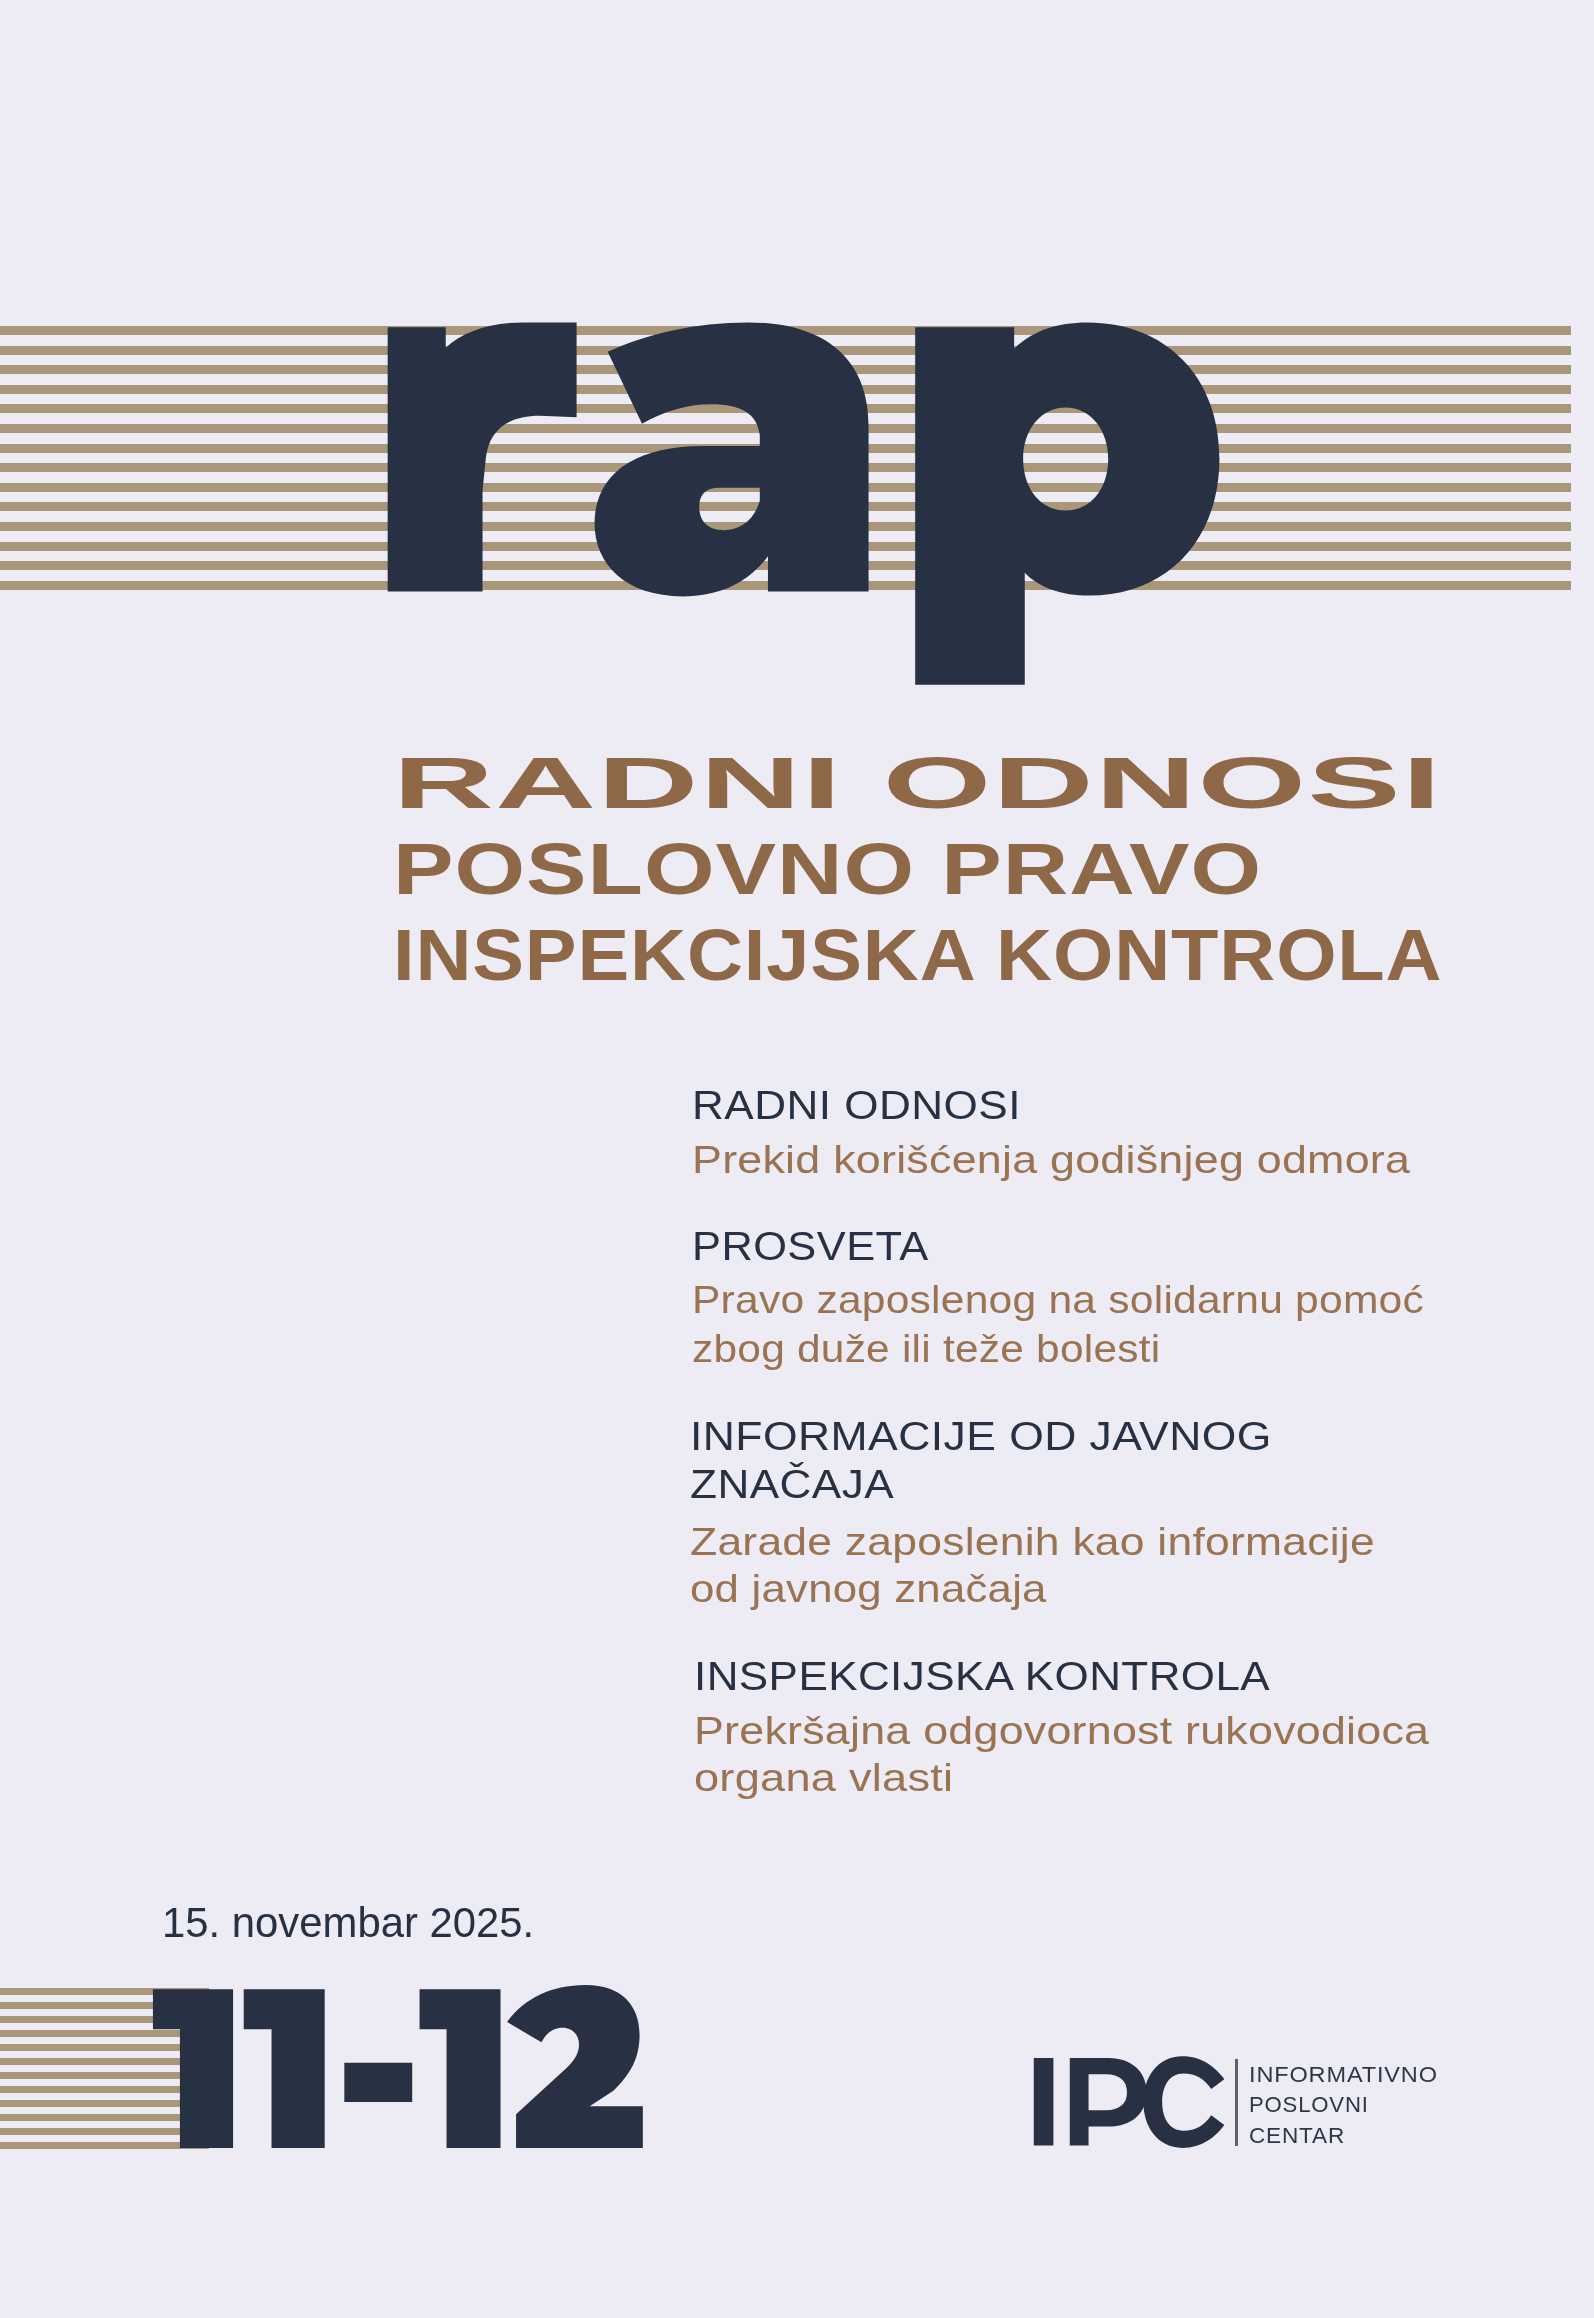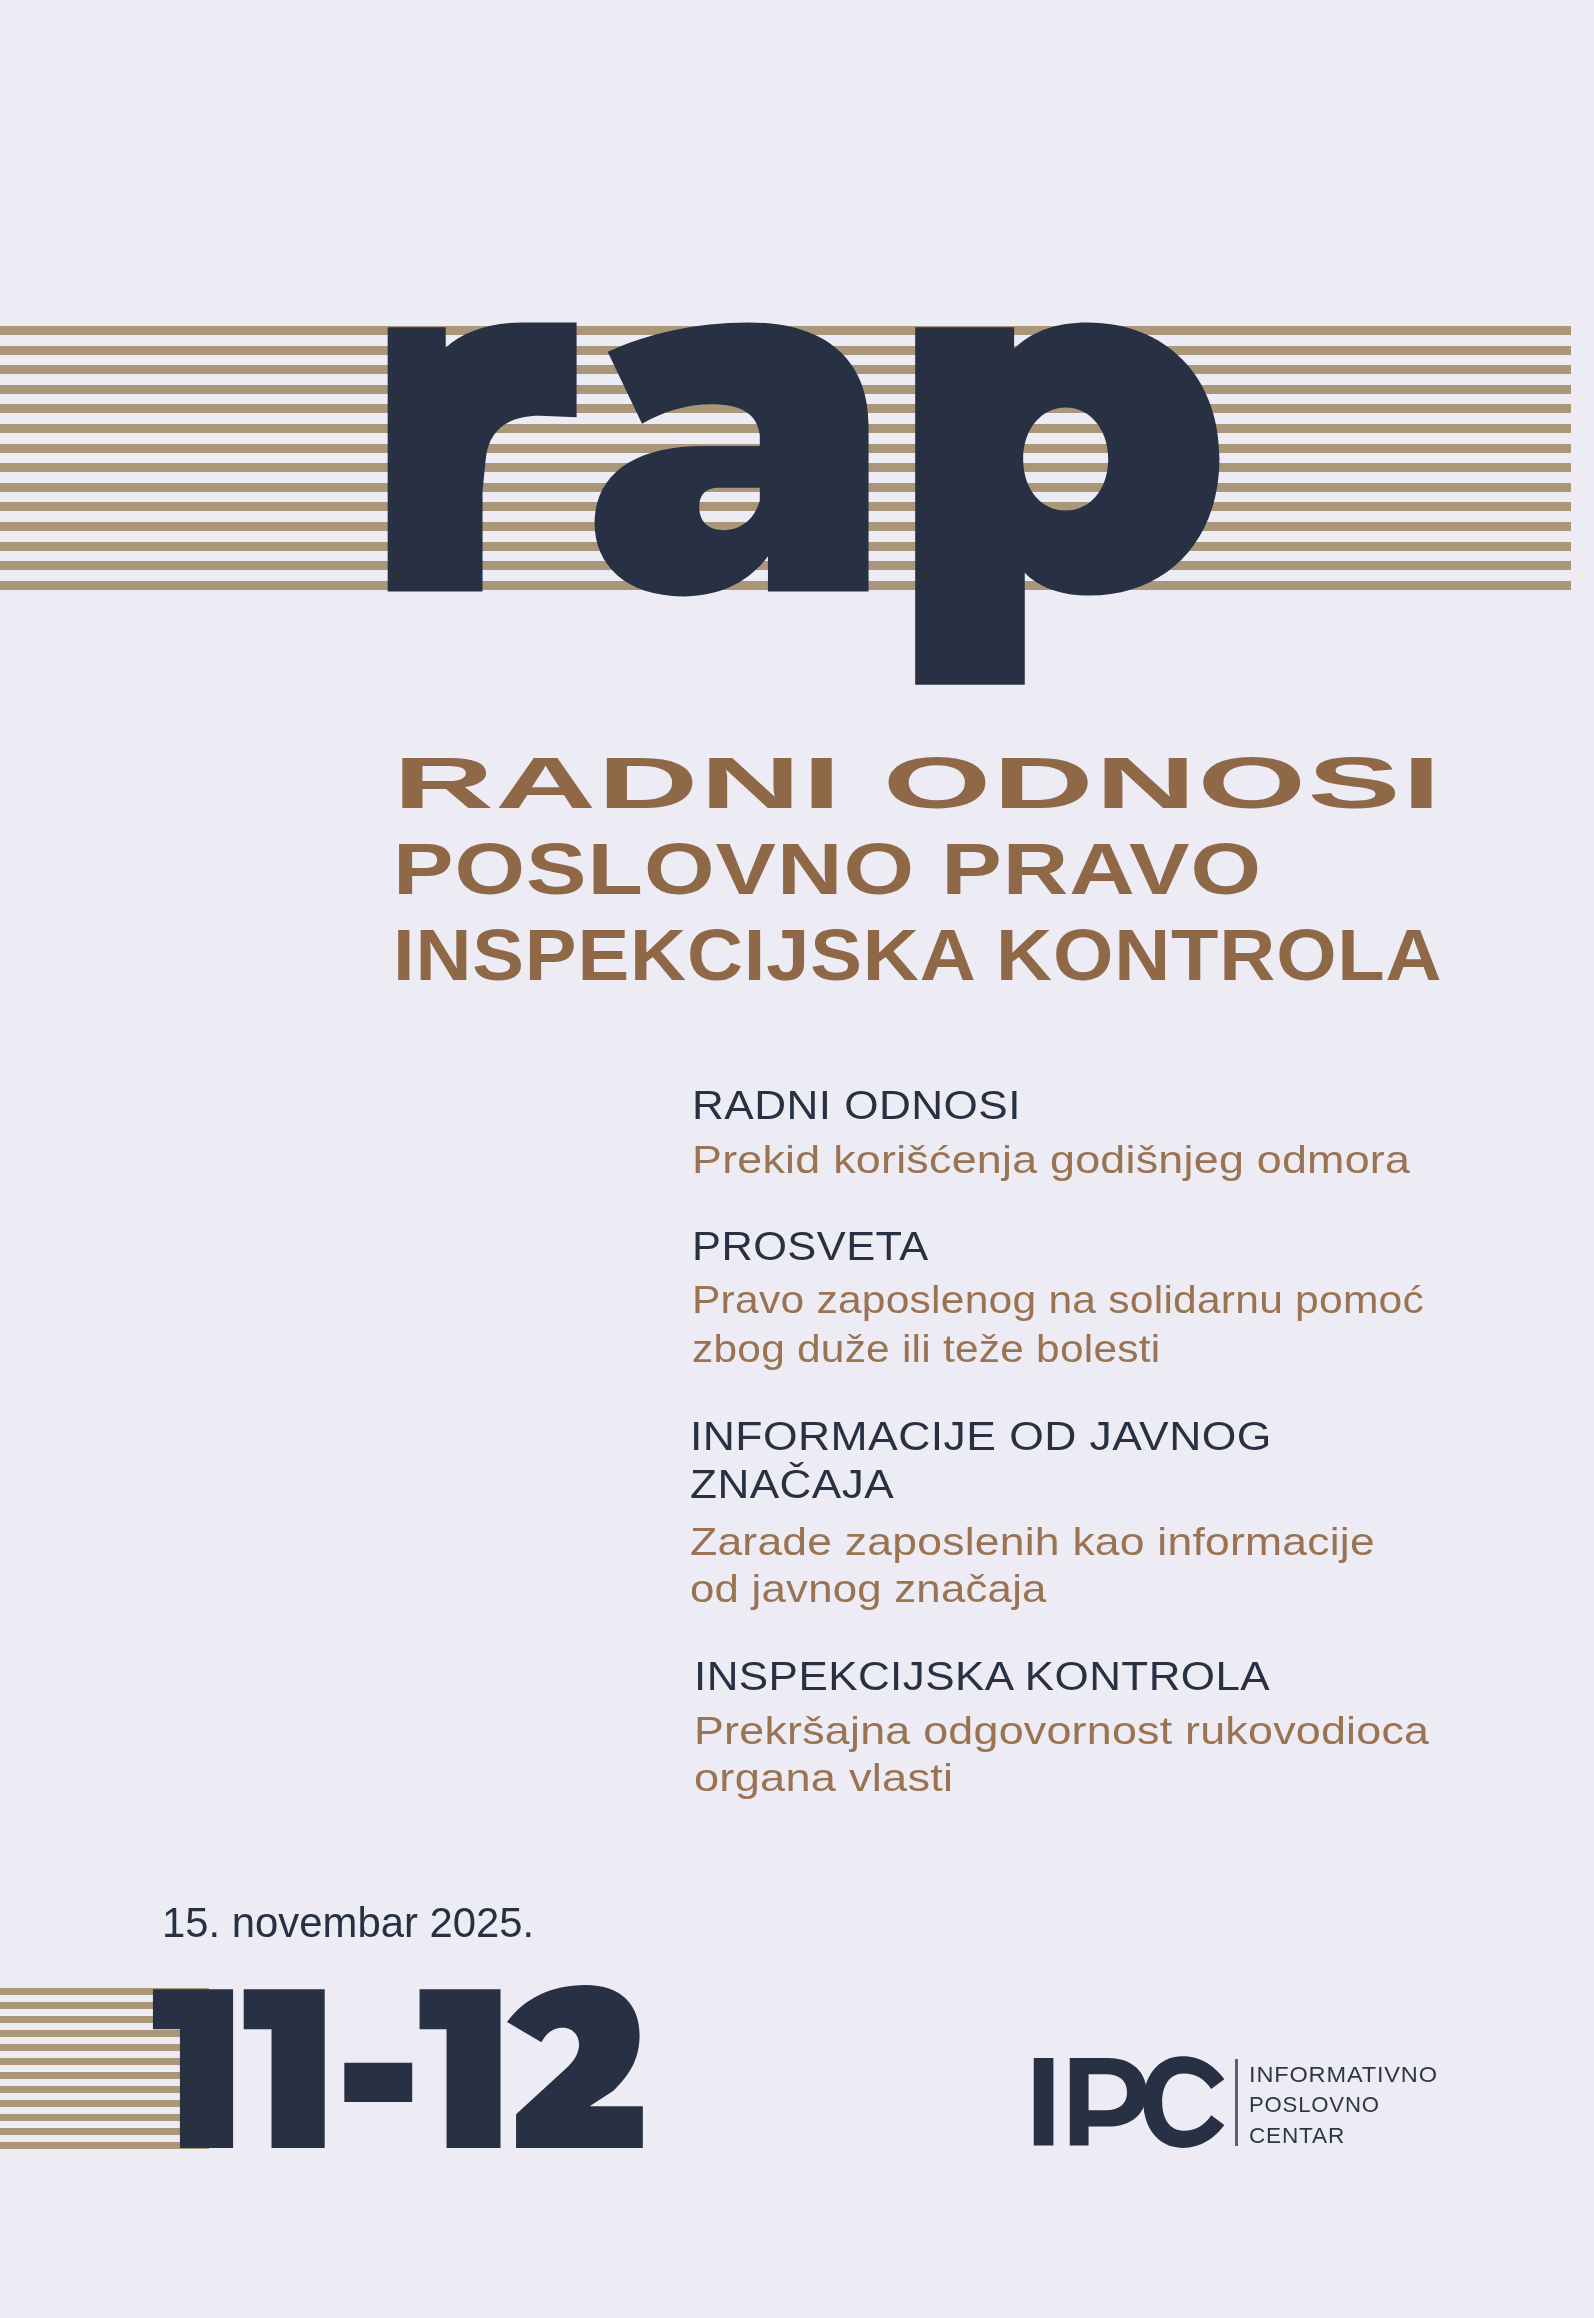--- a/index.html
+++ b/index.html
@@ -114,16 +114,16 @@
     <span class="sec-sub fit" style="left: 694px; top: 1709px; display: inline-block; transform: scaleX(1.1491);">Prekršajna odgovornost rukovodioca</span>
     <span class="sec-sub fit" style="left: 694px; top: 1756px; display: inline-block; transform: scaleX(1.15916);">organa vlasti</span>
   </div>
 </div>
 
 <span class="date fit" style="display: inline-block; transform: scaleX(0.996349);">15. novembar 2025.</span>
 
 <div>
   <div class="abs ipc-divider"></div>
   <span class="ipc-side fit" style="left: 1249px; top: 2062px; display: inline-block; transform: scaleX(1.06912);">INFORMATIVNO</span>
-  <span class="ipc-side fit" style="left: 1249px; top: 2092px; display: inline-block; transform: scaleX(1.00653);">POSLOVNO</span>
+  <span class="ipc-side fit" style="left: 1249px; top: 2092px; display: inline-block; transform: scaleX(1.00653);">POSLOVNI</span>
   <span class="ipc-side fit" style="left: 1249px; top: 2123px; display: inline-block; transform: scaleX(1.02595);">CENTAR</span>
 </div>
 
 
 </body></html>

